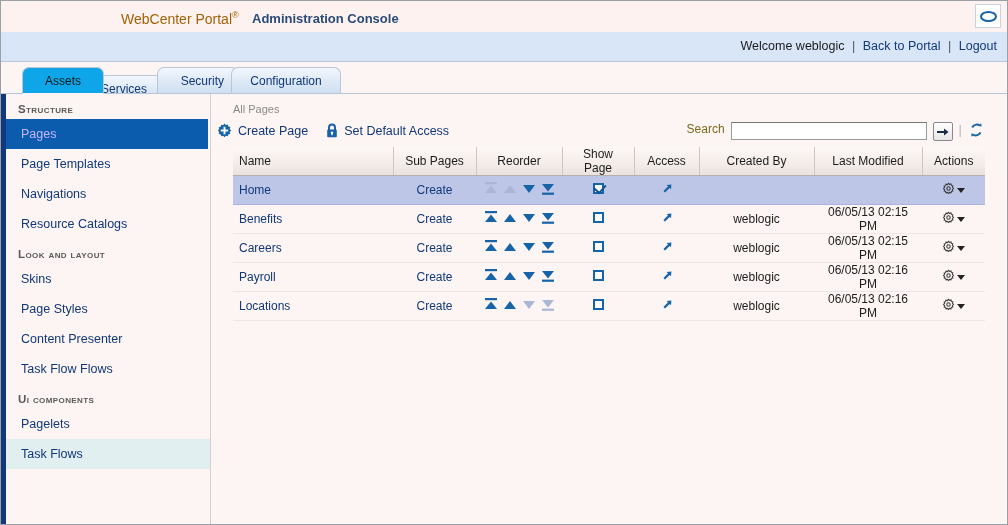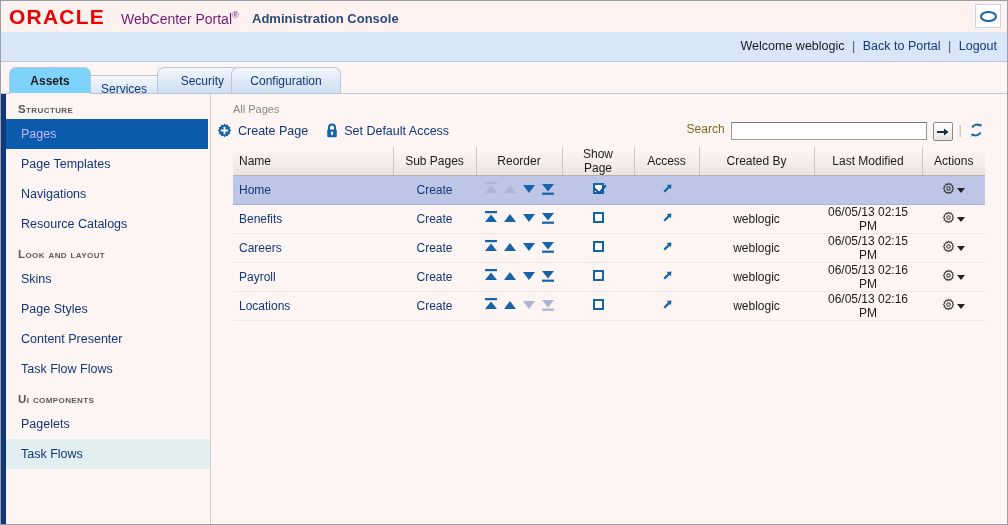--- a/index.html
+++ b/index.html
@@ -35,21 +35,21 @@
       #1f5c9e 80%, #12509a 88%, #0a4794 95%, #074390 100%);
   }
   .brand-logo {
     position:absolute; left:8px; top:4px;
     font-family:"Liberation Sans", sans-serif;
     font-size:21px; font-weight:bold; letter-spacing:1.2px;
     color:#ee0000;
   }
   .brand-product {
     position:absolute; left:120px; top:9px;
-    font-size:14px; color:#701a75;
+    font-size:14px; color:#a16207;
   }
   .brand-reg { font-size:9px; vertical-align:super; }
   .brand-console {
     position:absolute; left:251px; top:10px;
     font-size:13px; font-weight:bold; color:#2a4a7a;
   }
   .brand-icon {
     position:absolute; right:6px; top:3px;
     width:26px; height:24px; background:#ffffff;
     border:1px solid #c8d4e2;
@@ -87,24 +87,25 @@
     position:absolute; top:5px; height:27px;
     padding:0 14px; line-height:26px; font-size:12px;
     color:#11387a; text-align:center;
     border:1px solid #b9c6d6; border-bottom:none;
     border-radius:7px 7px 0 0;
     background:linear-gradient(to bottom,#f3f7fd 0%,#dde8f6 55%,#cddff2 100%);
     white-space:nowrap;
     transform:skewX(0deg);
   }
   .tab.active {
-    background:#7dd3fc;
-    color:#1b1b1b; font-weight:bold;
+    background:#0ea5e9;
+    color:#1b1b1b; font-weight:normal;
     border-color:#b9c6d6;
     z-index:3;
+    margin-left:13px;
   }
   .tab.active:after {
     content:""; position:absolute; left:0; bottom:-1px; width:100%;
     height:2px; background:#fdf5f3;
   }
 
   
   .leftedge {
     position:absolute; left:0; top:93px; width:5px; height:431px;
     background:#11387a;
@@ -233,21 +234,20 @@
     border-right:4px solid transparent; border-top:5px solid #222;
   }
 </style>
 </head>
 <body>
 
 <div id="app">
 
   <div class="brandbar">
     <div class="brand-grad"></div>
-    <div class="brand-logo">ORACLE</div>
     <div class="brand-product">
       <span>WebCenter Portal</span><span class="brand-reg">®</span>
     </div>
     <div class="brand-console">Administration Console</div>
     <div class="brand-icon">
       <div class="oval"></div>
     </div>
   </div>
 
   <div class="welcomebar">

